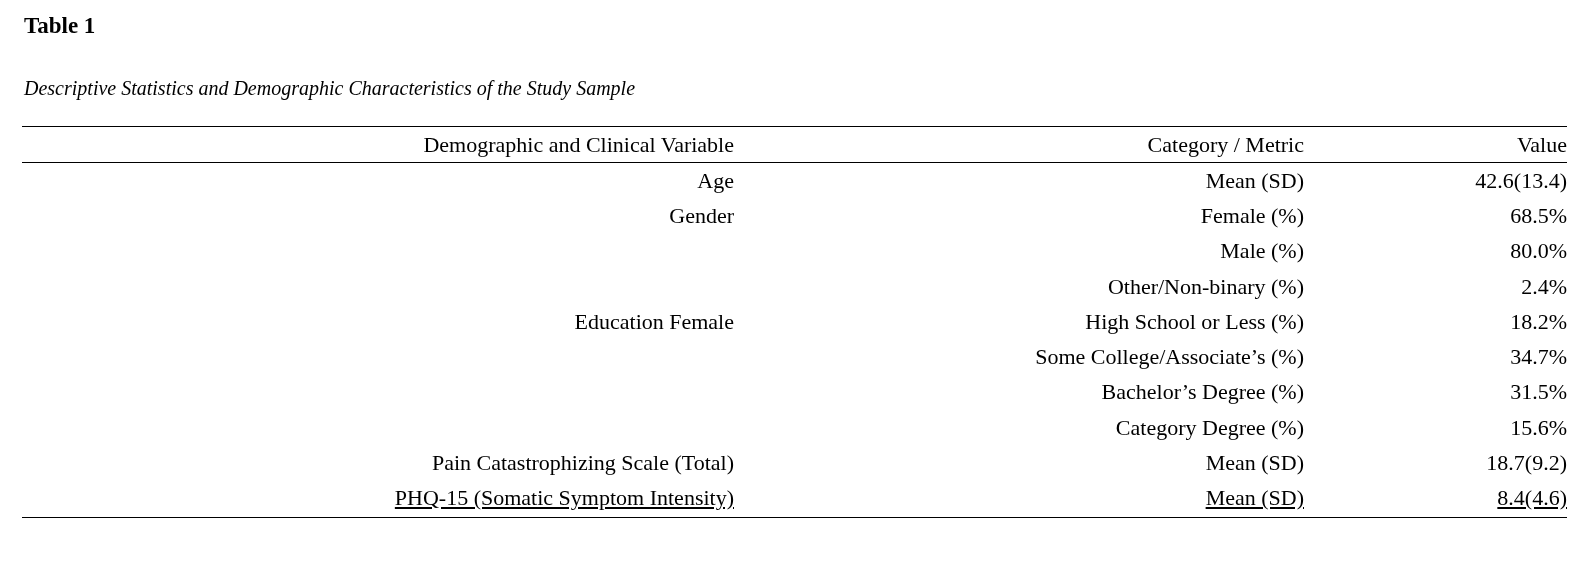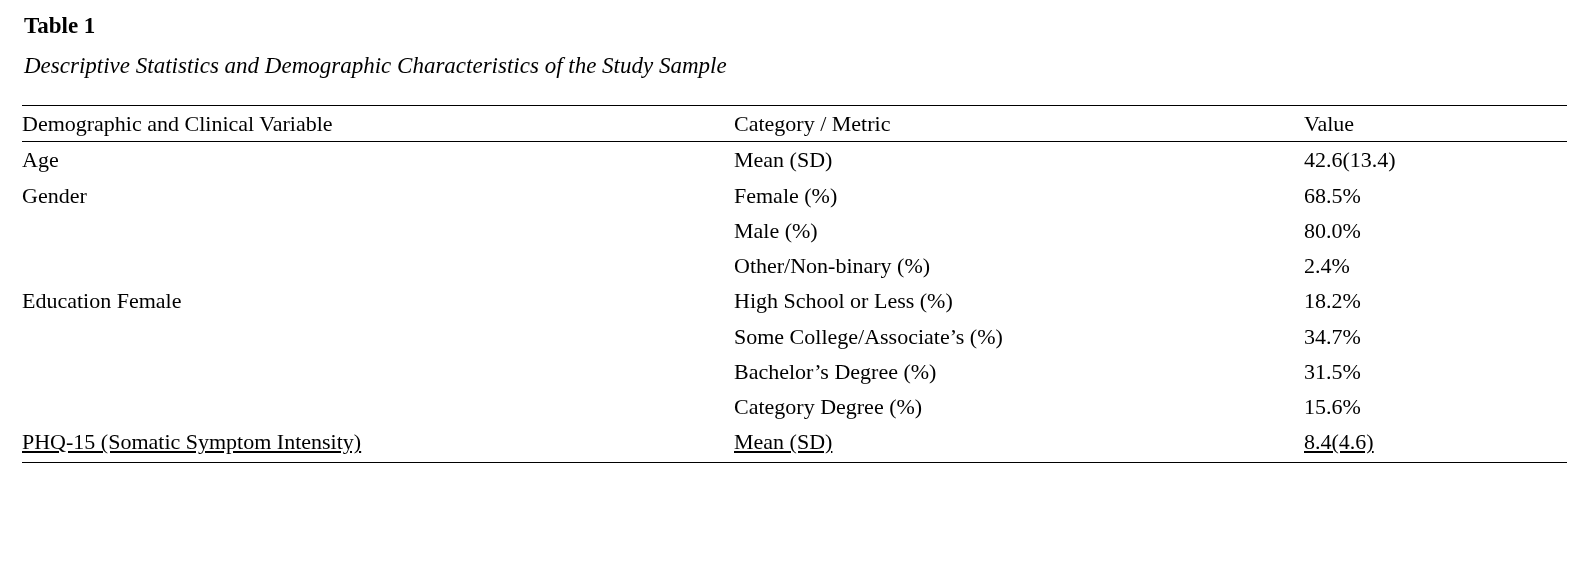--- a/index.html
+++ b/index.html
@@ -21,36 +21,36 @@
     box-sizing: border-box;
     padding: 12px 22px 12px 22px;
   }
   .table-number {
     font-size: 23px;
     font-weight: bold;
     line-height: 1.2;
     margin: 0 0 0 2px;
   }
   .table-caption {
-    font-size: 23px;
+    font-size: 20px;
     font-style: italic;
     line-height: 1.2;
-    margin: 12px 0 0 2px;
+    margin: 36px 0 0 2px;
   }
   table.apa {
     width: 1545px;
     border-collapse: collapse;
     margin-top: 26px;
     table-layout: fixed;
   }
   table.apa th,
   table.apa td {
     font-size: 22px;
     font-weight: normal;
-    text-align: left;
+    text-align: right;
     padding: 3px 0 3px 0;
     line-height: 1.33;
     vertical-align: middle;
   }
   thead th {
     border-top: 1.6px solid #000;
     border-bottom: 1.1px solid #000;
     padding-top: 6px;
     padding-bottom: 6px;
   }
@@ -120,20 +120,25 @@
         <td></td>
         <td>Bachelor’s Degree (%)</td>
         <td>31.5%</td>
       </tr>
       <tr>
         <td></td>
         <td>Category Degree (%)</td>
         <td>15.6%</td>
       </tr>
       <tr>
+        <td>Pain Catastrophizing Scale (Total)</td>
+        <td>Mean (SD)</td>
+        <td>18.7(9.2)</td>
+      </tr>
+      <tr>
         <td>PHQ-15 (Somatic Symptom Intensity)</td>
         <td>Mean (SD)</td>
         <td>8.4(4.6)</td>
       </tr>
     </tbody>
   </table>
 
 </div>
 
 </body></html>

